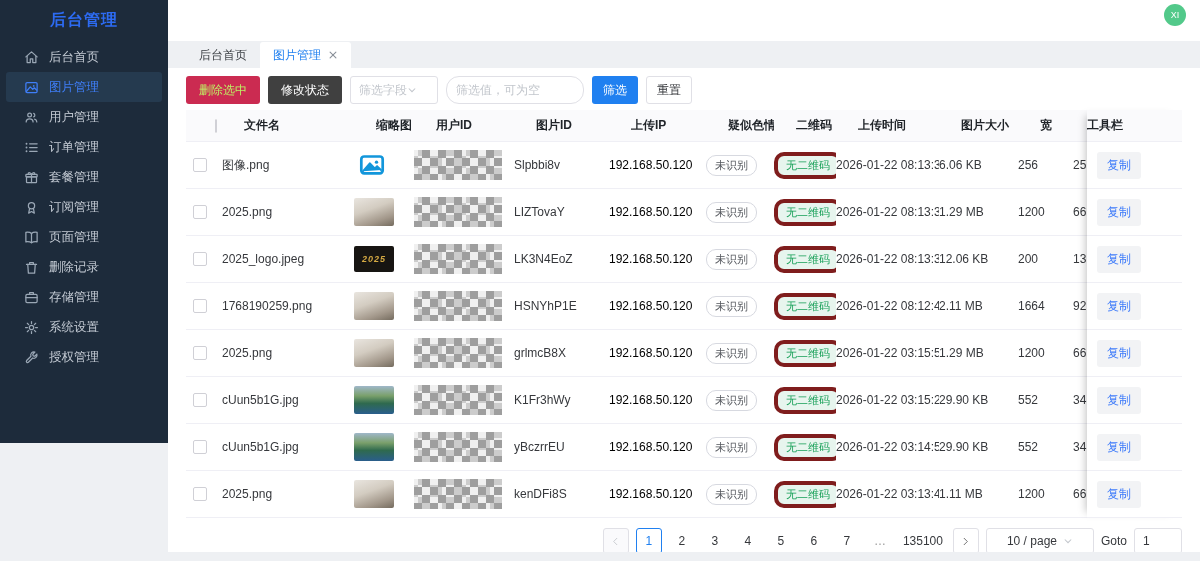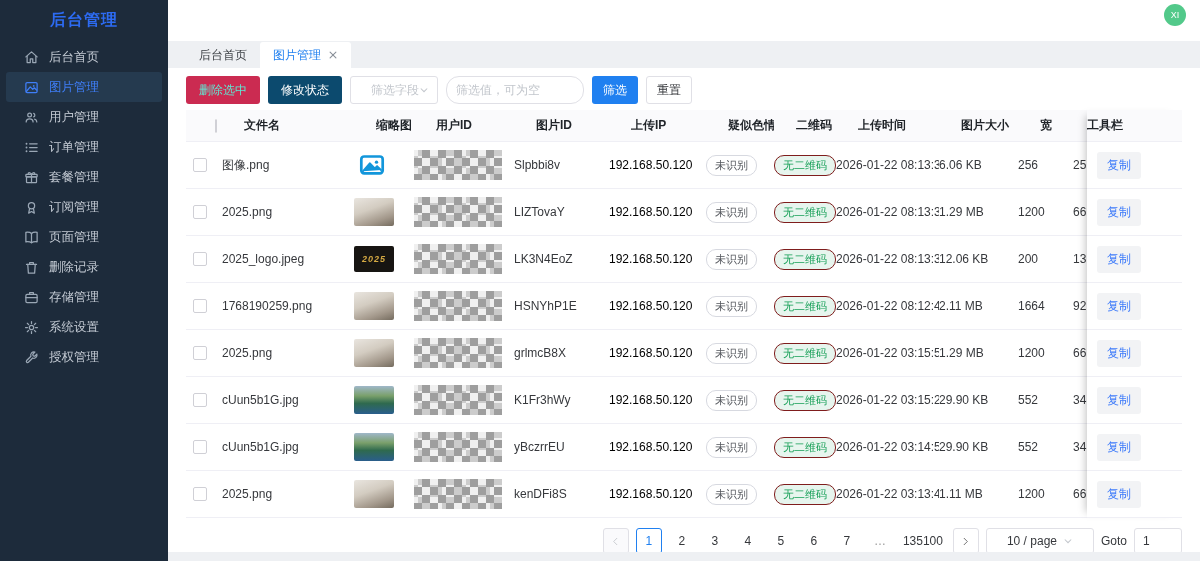--- a/index.html
+++ b/index.html
@@ -1,20 +1,20 @@
 <!DOCTYPE html>
 <html><head>
 <meta charset="utf-8">
 <style>
   * { margin:0; padding:0; box-sizing:border-box; }
   html,body { width:1200px; height:561px; overflow:hidden;
     font-family:"Liberation Sans","DejaVu Sans",sans-serif; background:#eef0f3; }
 
   
-  .sidebar { position:absolute; left:0; top:0; width:168px; height:561px;
+  .sidebar { position:absolute; left:0; top:0; width:168px; height:443px;
     background:#1d2b3b; z-index:5;font-family:Liberation Serif, serif; }
   .brand { height:40px; display:flex; align-items:center; justify-content:center;
     color:#2d6bf2; font-size:16px; font-weight:bold; letter-spacing:1px; }
   .menu { margin-top:2px; }
   .menu-item { height:30px; margin:0 6px; display:flex; align-items:center; gap:10px;
     padding-left:18px; color:#c3cad3; font-size:12.5px; border-radius:3px; cursor:pointer; }
   .menu-item .mi-icon { width:15px; height:15px; display:flex; color:#9aa7b5; }
   .menu-item .mi-icon svg { width:15px; height:15px; }
   .menu-item.active { background:#26405c66; background-color:#253a4f; color:#3f7ef7; }
   .menu-item.active .mi-icon { color:#3f7ef7; }
@@ -30,26 +30,26 @@
   .tab.active { background:#fff; color:#2080f0; border-radius:3px 3px 0 0; }
   .tab .close-x { width:10px; height:10px; color:#8a9099; display:flex; }
   .tab .close-x svg { width:10px; height:10px; }
 
   .content { background:#fff; height:484px; padding:8px 18px 0 18px; overflow:hidden; }
 
   
   .toolbar { display:flex; align-items:center; gap:8px; height:28px; margin-bottom:6px; }
   .btn { height:28px; border:none; border-radius:3px; font-size:12px; padding:0 13px;
     cursor:pointer; font-family:inherit; }
-  .btn-danger { background:#cb2b51; color:#5eead4; }
-  .btn-success { background:#0c4a6e; color:#fff; }
+  .btn-danger { background:#cb2b51; color:#bef264; }
+  .btn-success { background:#404040; color:#fff; }
   .btn-primary { background:#2080f0; color:#fff; padding:4px 11px; }
   .btn-plain { background:#fff; color:#36383c; border:1px solid #e0e0e6; padding:0 10px; }
   .sel { width:88px; height:28px; border:1px solid #e0e0e6; border-radius:3px; background:#fff;
-    display:flex; align-items:center; justify-content:flex-end; padding:0 8px; cursor:pointer; }
+    display:flex; align-items:center; justify-content:flex-start; padding:0 8px; cursor:pointer; }
   .sel .sel-text { font-size:12px; color:#c2c6cc; }
   .sel .chev { width:10px; height:10px; color:#c2c6cc; display:flex; }
   .sel .chev svg { width:10px; height:10px; }
   .filter-input { width:138px; height:28px; border:1px solid #e0e0e6; border-radius:13px;
     font-size:12px; padding:0 9px; color:#36383c; font-family:inherit; outline:none; }
   .filter-input::placeholder { color:#c2c6cc; }
 
   
   .table-wrap { position:relative; width:996px; }
   .trow { display:grid; grid-template-columns:36px 132px 60px 100px 95px 97px 68px 62px 103px 79px 55px 65px;
@@ -75,21 +75,21 @@
   .mosaic { width:88px; height:30px;
     background-image:
       repeating-conic-gradient(#9e9e9e 0 25%, #0000 0 50%),
       repeating-conic-gradient(#cccccc 0 25%, #0000 0 50%),
       linear-gradient(#f0f0f0,#f0f0f0);
     background-size:16px 16px, 24px 24px, 100% 100%;
     background-position:0 0, 4px 6px, 0 0; }
 
   .pill { display:inline-block; font-size:11px; line-height:1; padding:4px 8px; border-radius:10px; }
   .pill-gray { border:1px solid #d7d9e0; color:#55585e; background:#fff; }
-  .pill-green { border:1px solid #7f1d1d; color:#18a058; background:#e7f5ee; }
+  .pill-green { border:4px solid #7f1d1d; color:#18a058; background:#e7f5ee; }
 
   .fixed-col { position:absolute; top:0; right:0; width:95px; height:100%;
     background:#fff; box-shadow:-7px 0 8px -6px rgba(0,0,0,.25); }
   .fx-head { height:32px; background:#fafafc; border-bottom:1px solid #efeff5;
     display:flex; align-items:center; font-size:12px; font-weight:bold; color:#1f2328; }
   .fx-row { height:47px; border-bottom:1px solid #efeff5; display:flex; align-items:center; padding-left:10px; background:#fff; }
   .copy-btn { background:#f2f3f5; color:#3e7bfa; border:none; border-radius:3px;
     font-size:12px; padding:5px 10px; cursor:pointer; font-family:inherit; }
 
   

